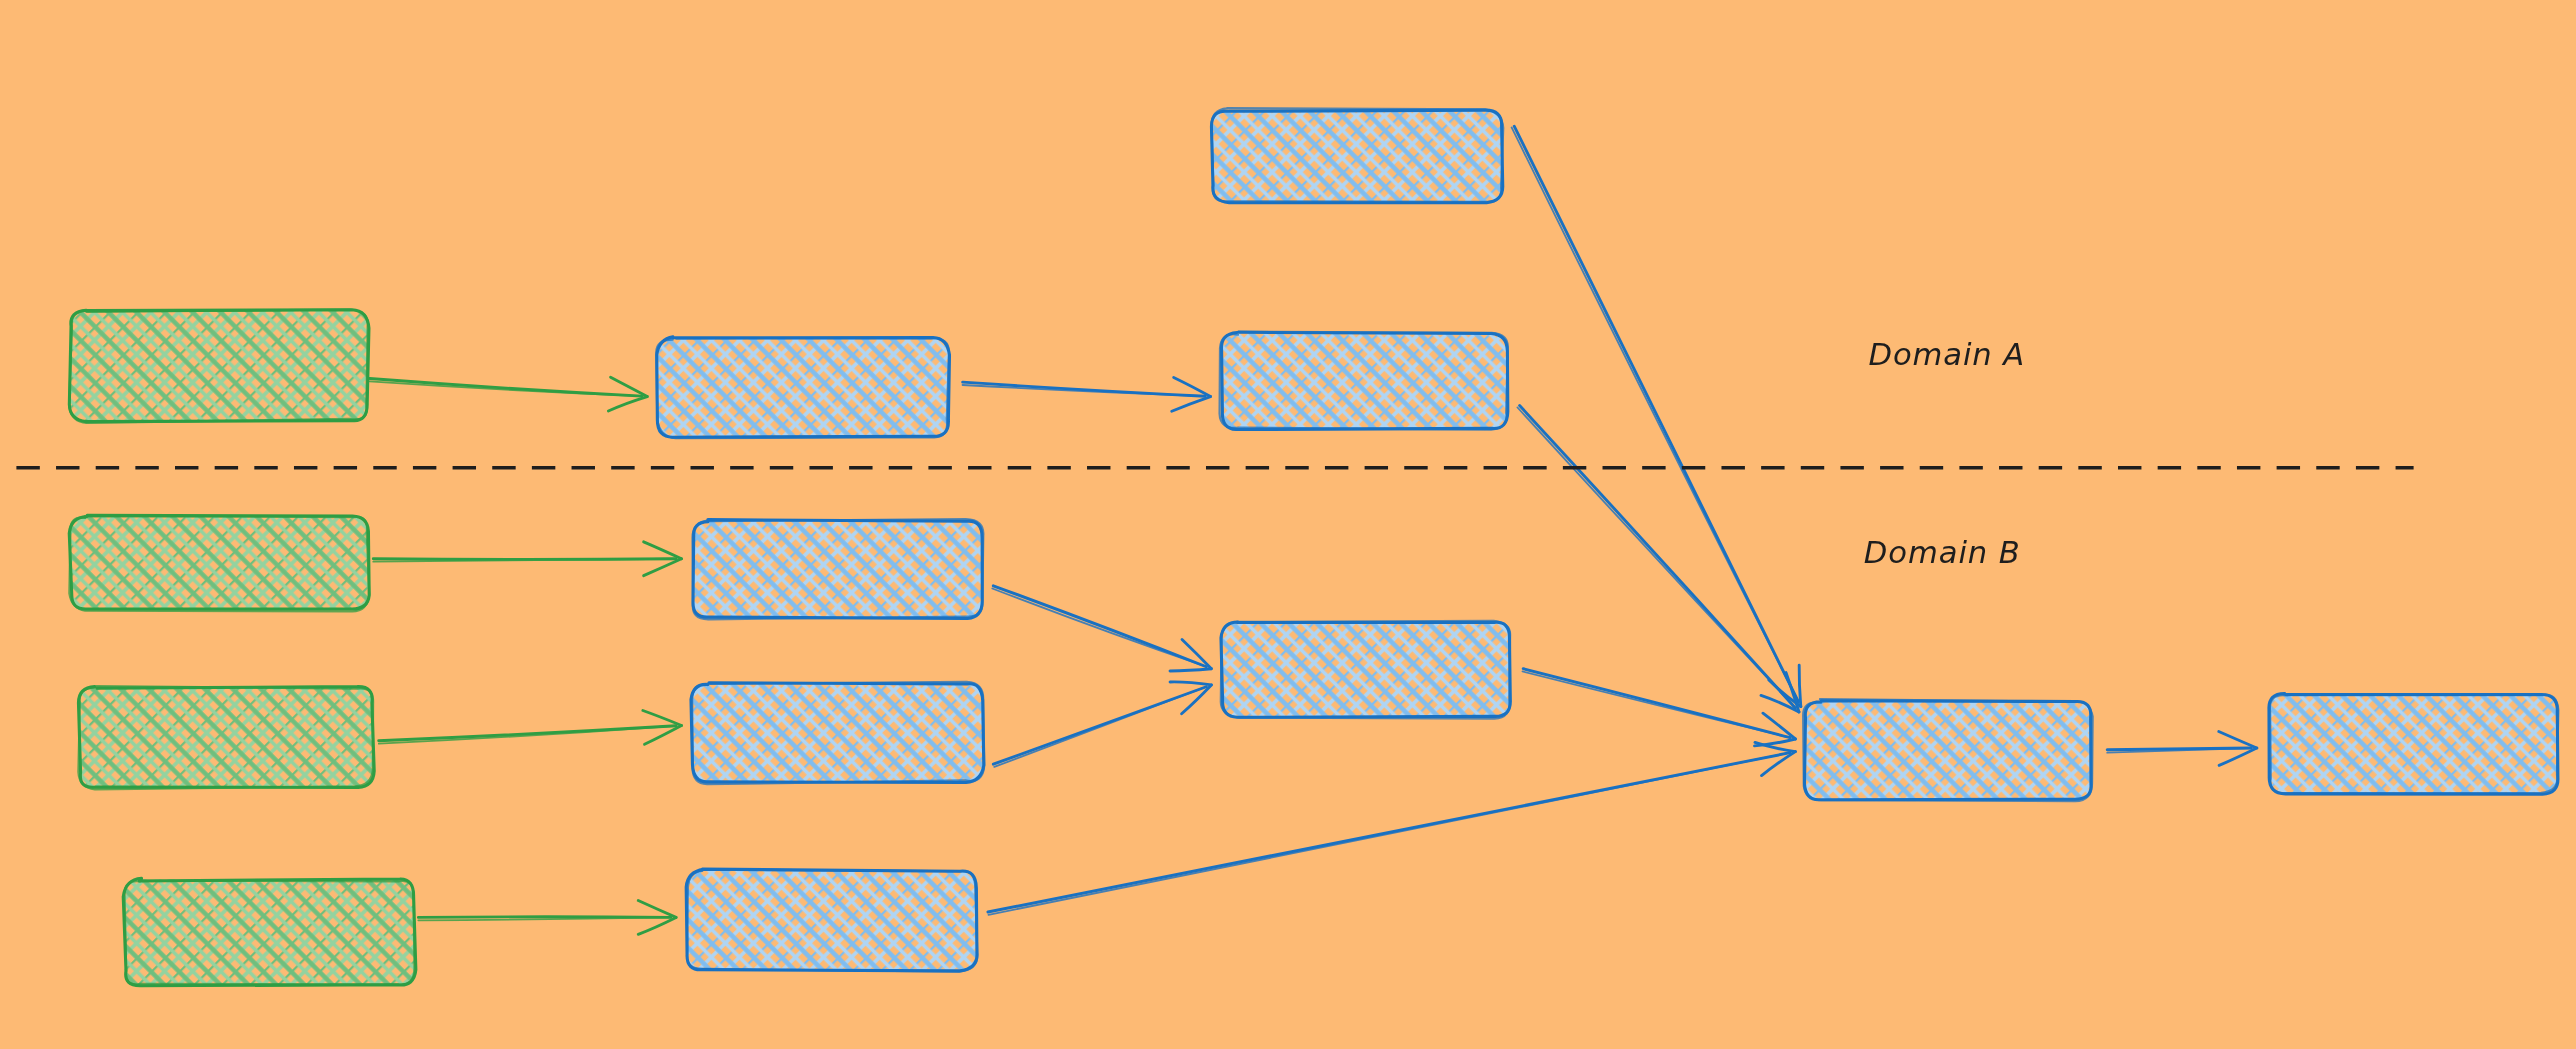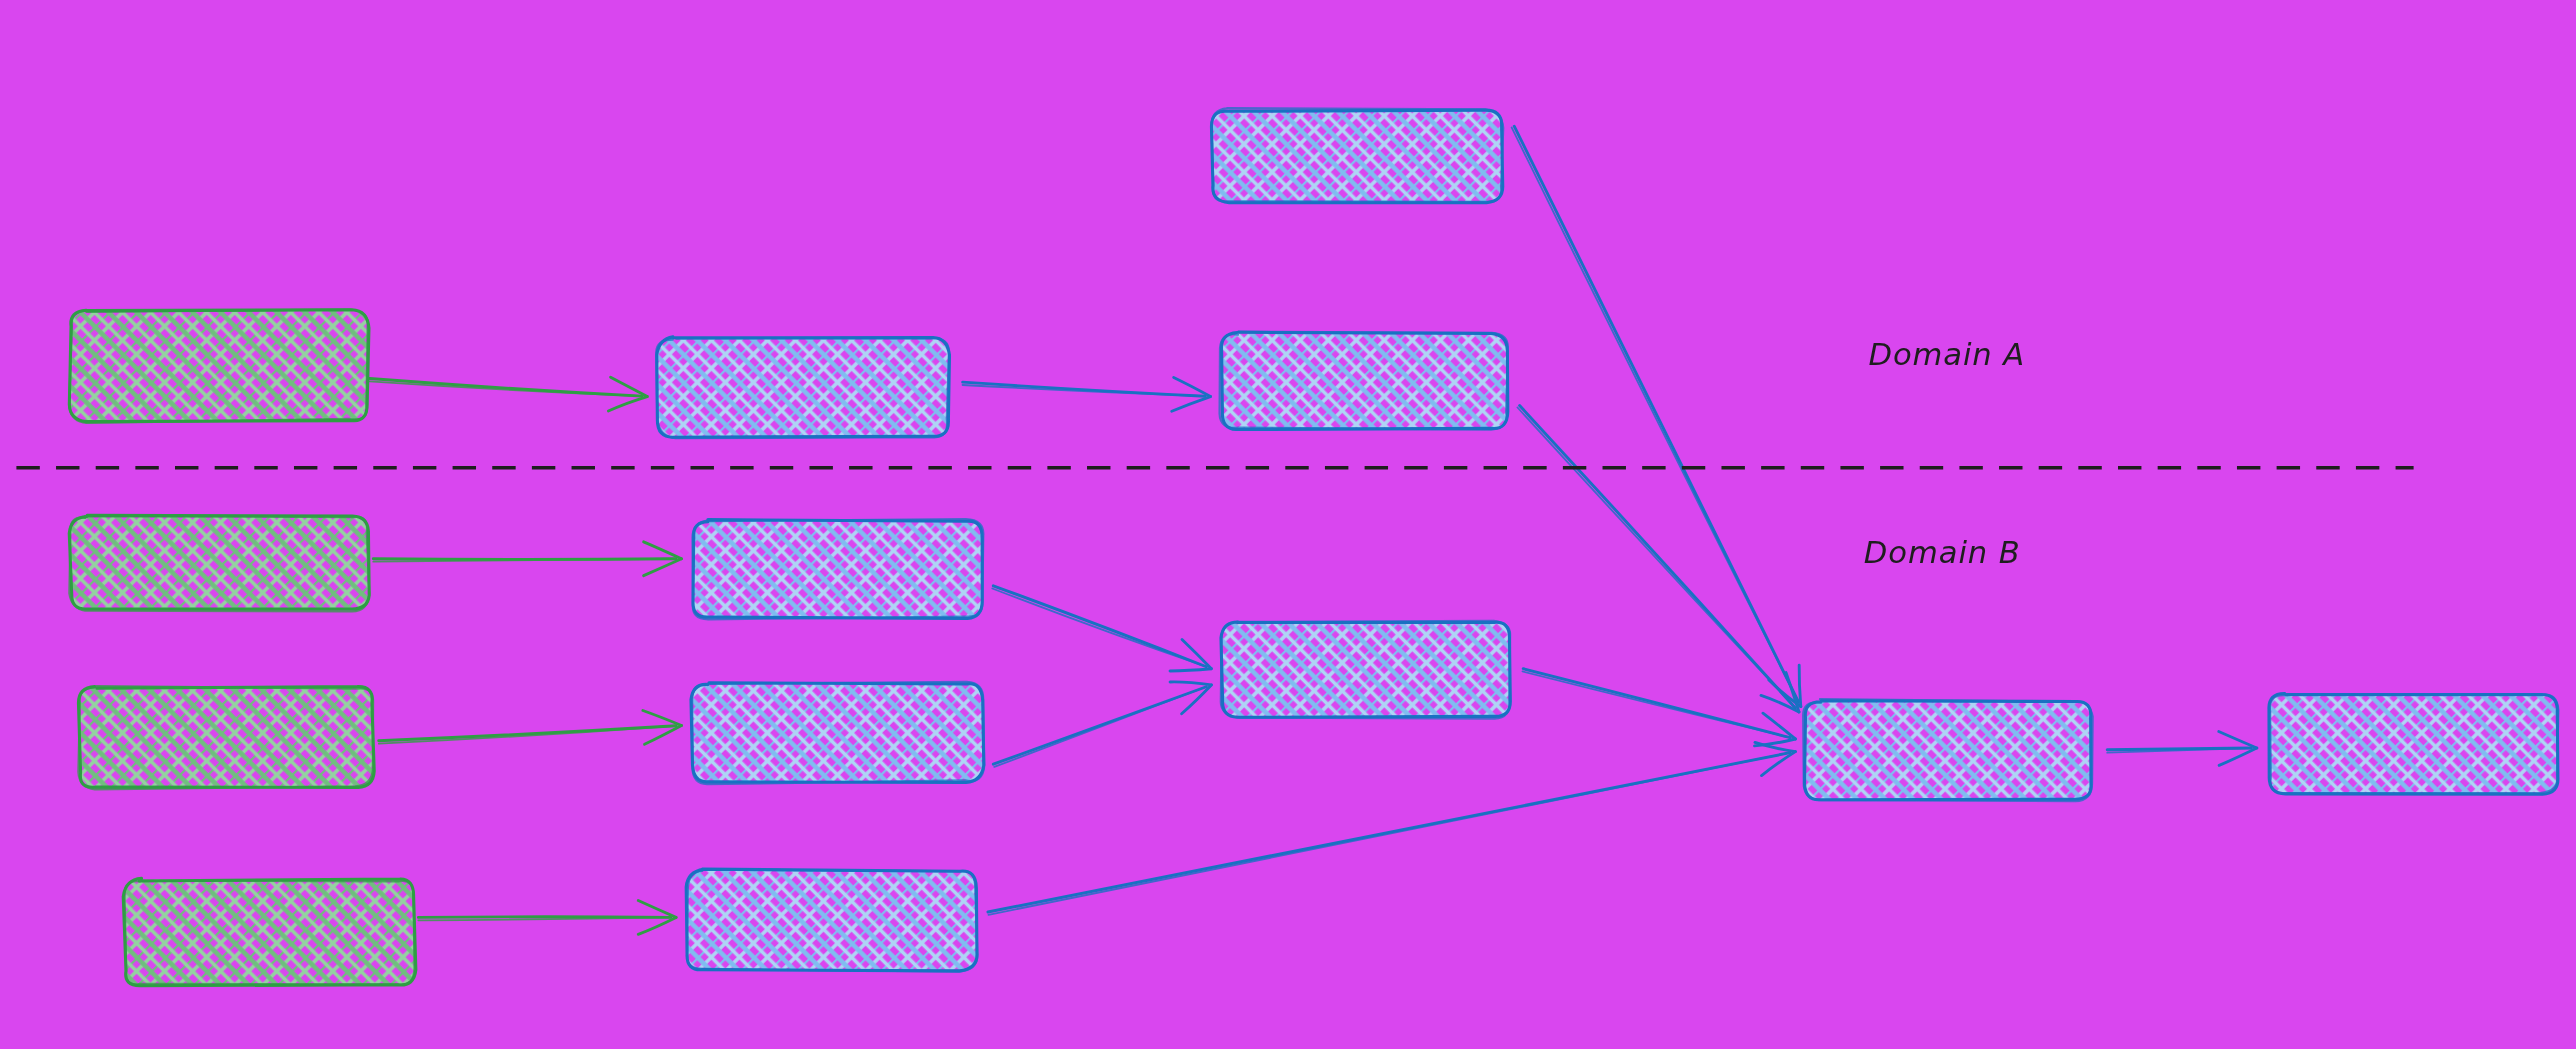--- a/index.html
+++ b/index.html
@@ -8,21 +8,21 @@
     padding: 0;
     background: #ffffff;
   }
   body {
     font-family: "DejaVu Sans", sans-serif;
   }
   #canvas {
     position: relative;
     width: 2576px;
     height: 1049px;
-    background: #d946ef;
+    background: #fdba74;
     overflow: hidden;
   }
   #diagram-svg {
     position: absolute;
     left: 0;
     top: 0;
     width: 2576px;
     height: 1049px;
   }
   .domain-label {

